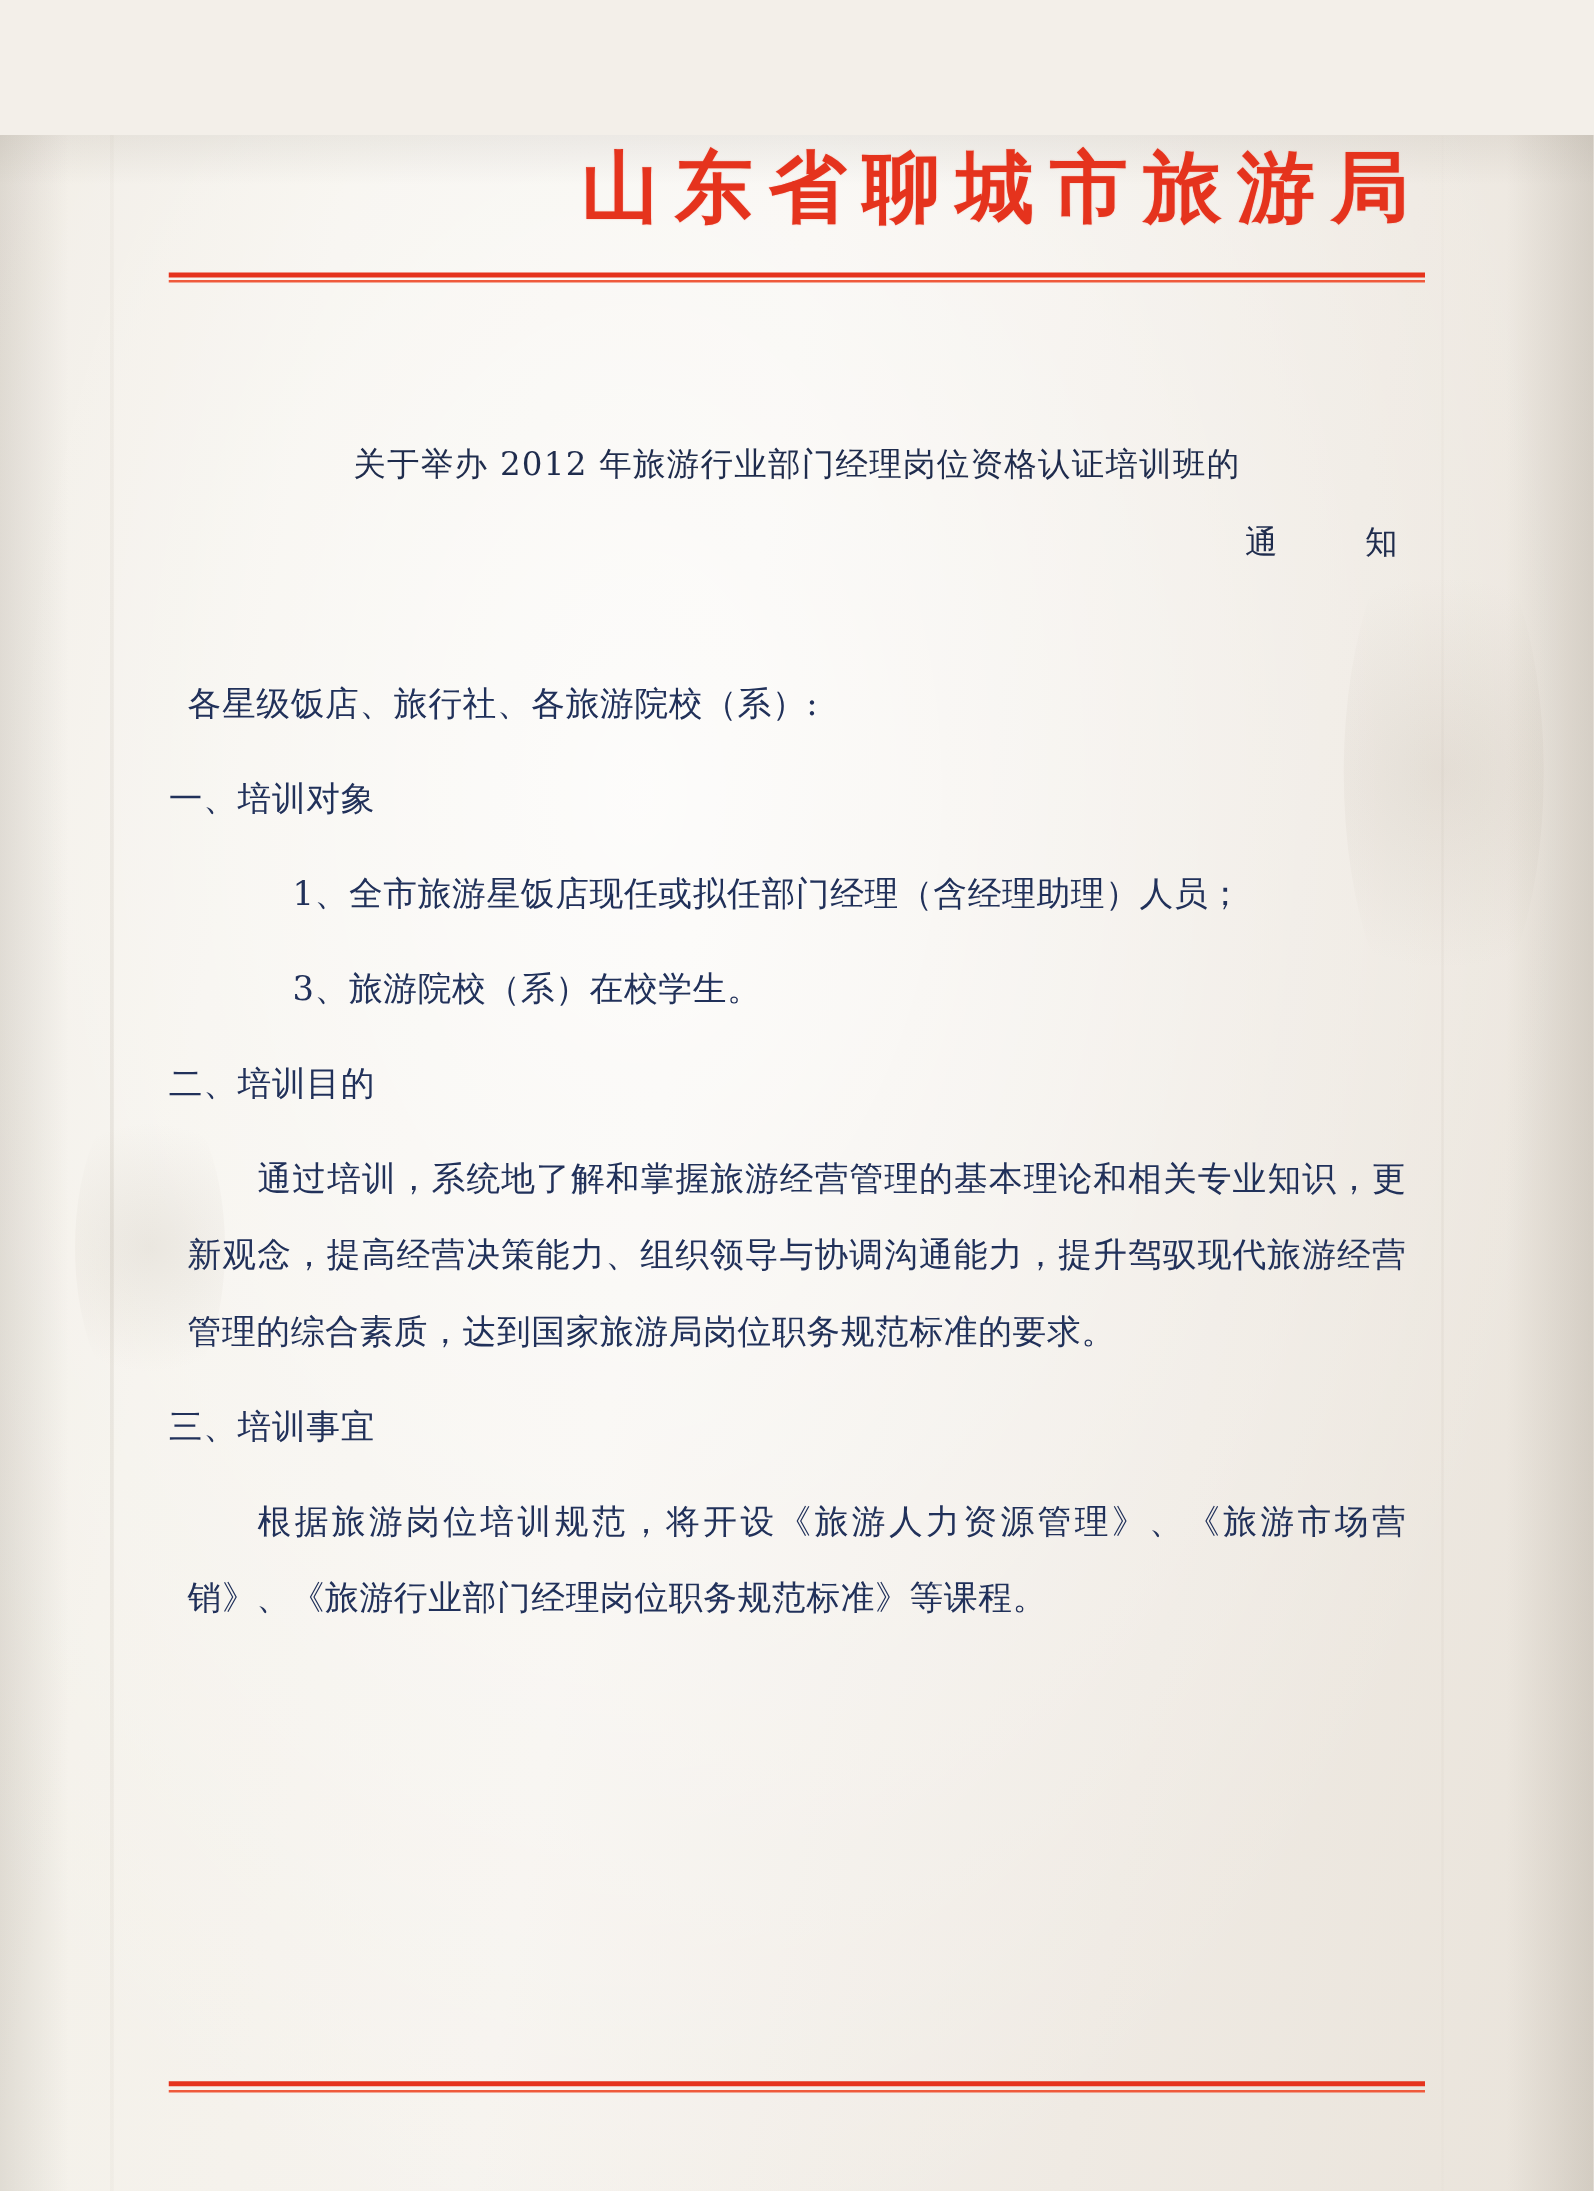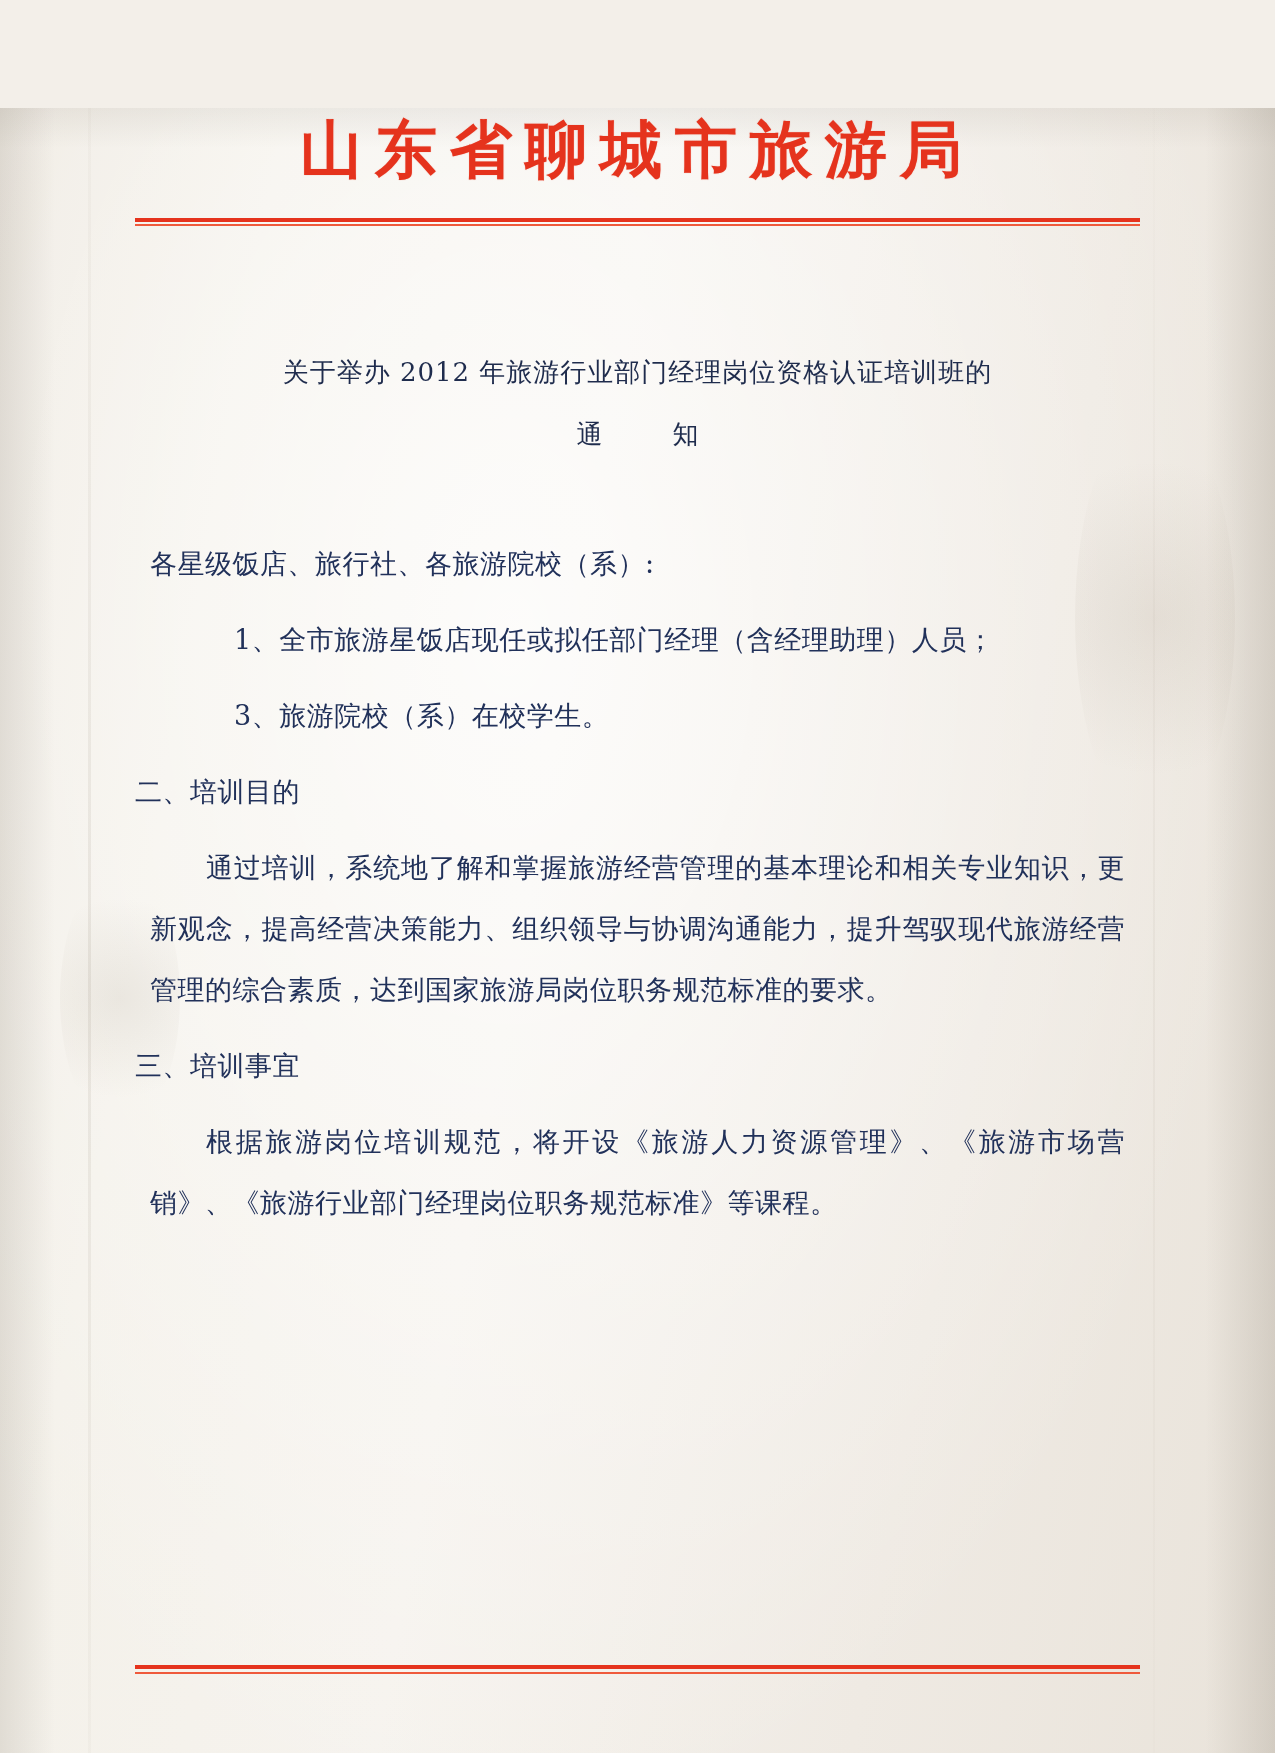--- a/index.html
+++ b/index.html
@@ -53,21 +53,21 @@
     opacity: .5;
   }
 
   .content {
     position: relative;
     z-index: 2;
     padding: 0 135px;
   }
 
   .org-title {
-    text-align: center;
+    text-align: right;
     color: #e5331d;
     font-family: Liberation Mono, monospace;
     font-weight: bold;
     font-size: 62px;
     letter-spacing: 13px;
     margin-top: 108px;
     text-shadow: 0 0 1px rgba(229,51,29,0.5);
     white-space: nowrap;
   }
 
@@ -94,20 +94,21 @@
     text-align: center;
     color: #1f2c4d;
     font-size: 26px;
     line-height: 62px;
     letter-spacing: 1px;
     font-family: "DejaVu Serif", "Liberation Serif", serif;
   }
   .doc-title .line2 {
     letter-spacing: 22px;
     padding-left: 22px;
+    text-align: right;
   }
 
   .body-block {
     margin-top: 68px;
     color: #21315a;
     font-size: 27px;
     line-height: 61px;
     letter-spacing: 0.5px;
   }
 
@@ -178,20 +179,21 @@
     <div class="doc-title">
       <div class="line1">关于举办 2012 年旅游行业部门经理岗位资格认证培训班的</div>
       <div class="line2">通　知</div>
     </div>
 
     <div class="body-block">
 
       <p class="para">各星级饭店、旅行社、各旅游院校（系）:</p>
 
 
+      <p class="heading">一、培训对象</p>
       <p class="para indent2">1、全市旅游星饭店现任或拟任部门经理（含经理助理）人员；</p>
       <p class="para indent2">3、旅游院校（系）在校学生。</p>
 
       <p class="heading">二、培训目的</p>
       <p class="para indent">通过培训，系统地了解和掌握旅游经营管理的基本理论和相关专业知识，更新观念，提高经营决策能力、组织领导与协调沟通能力，提升驾驭现代旅游经营管理的综合素质，达到国家旅游局岗位职务规范标准的要求。</p>
 
       <p class="heading">三、培训事宜</p>
       <p class="para indent">根据旅游岗位培训规范，将开设《旅游人力资源管理》、《旅游市场营销》、《旅游行业部门经理岗位职务规范标准》等课程。</p>
 
     </div>

